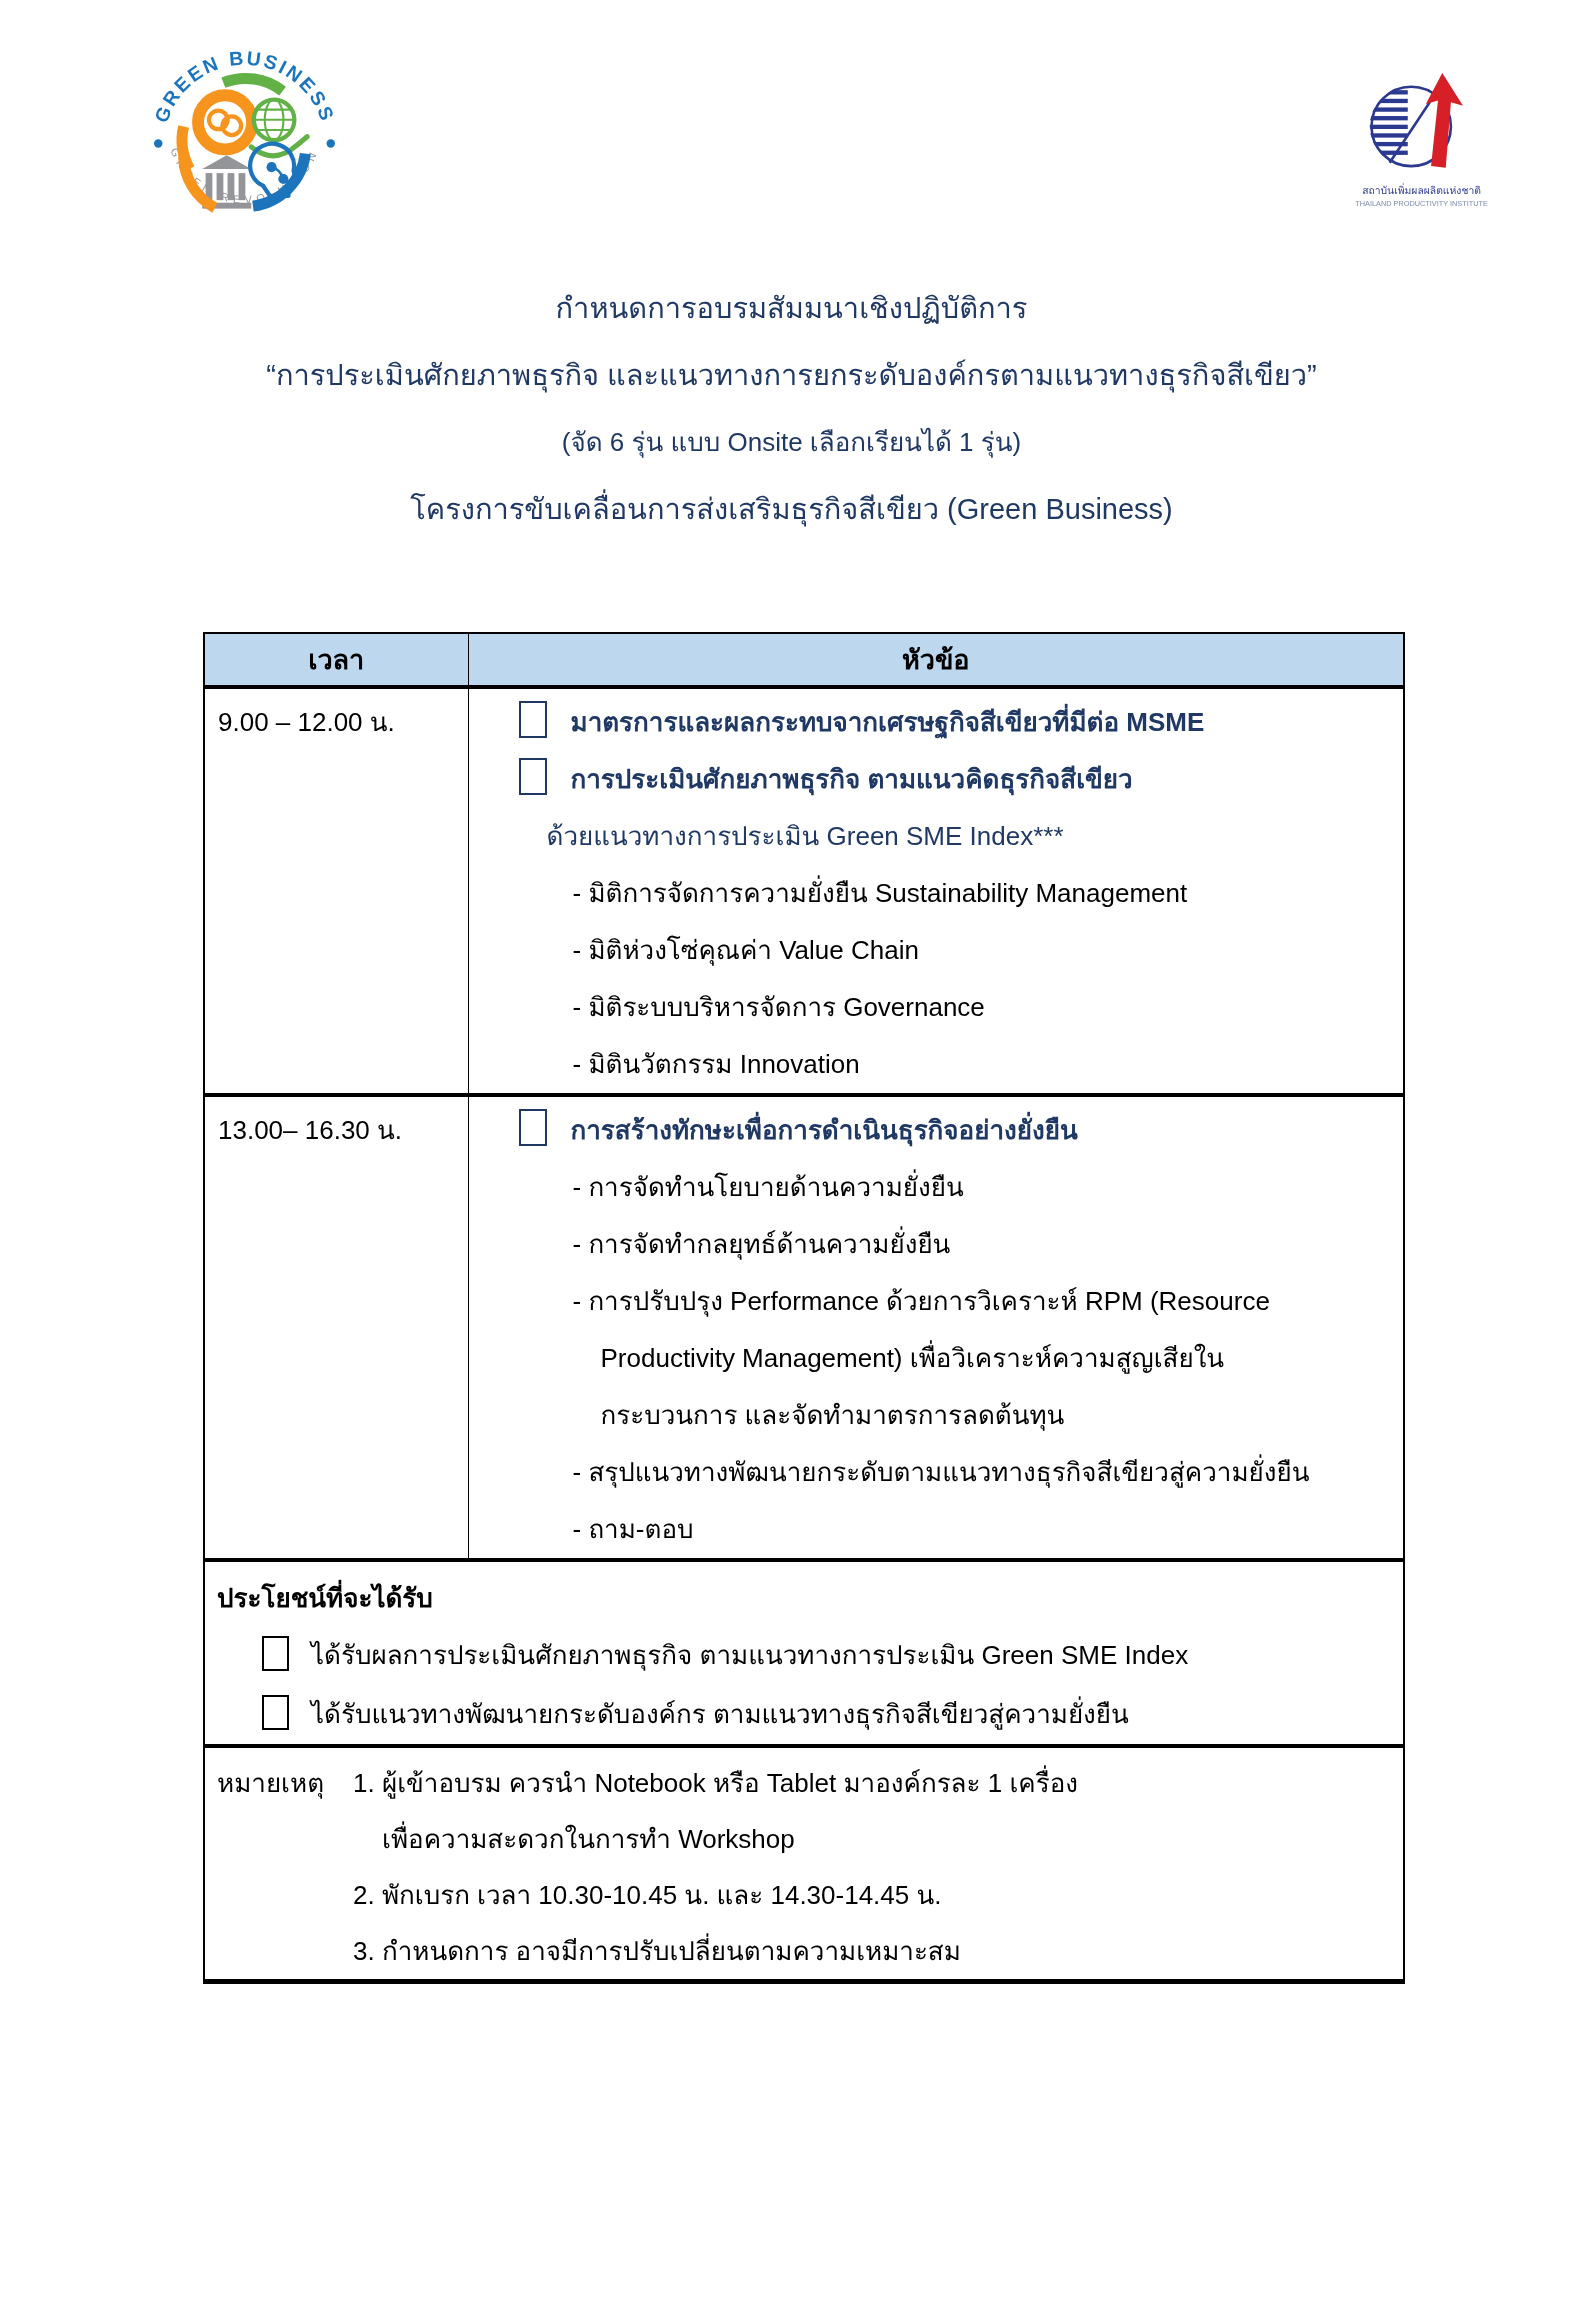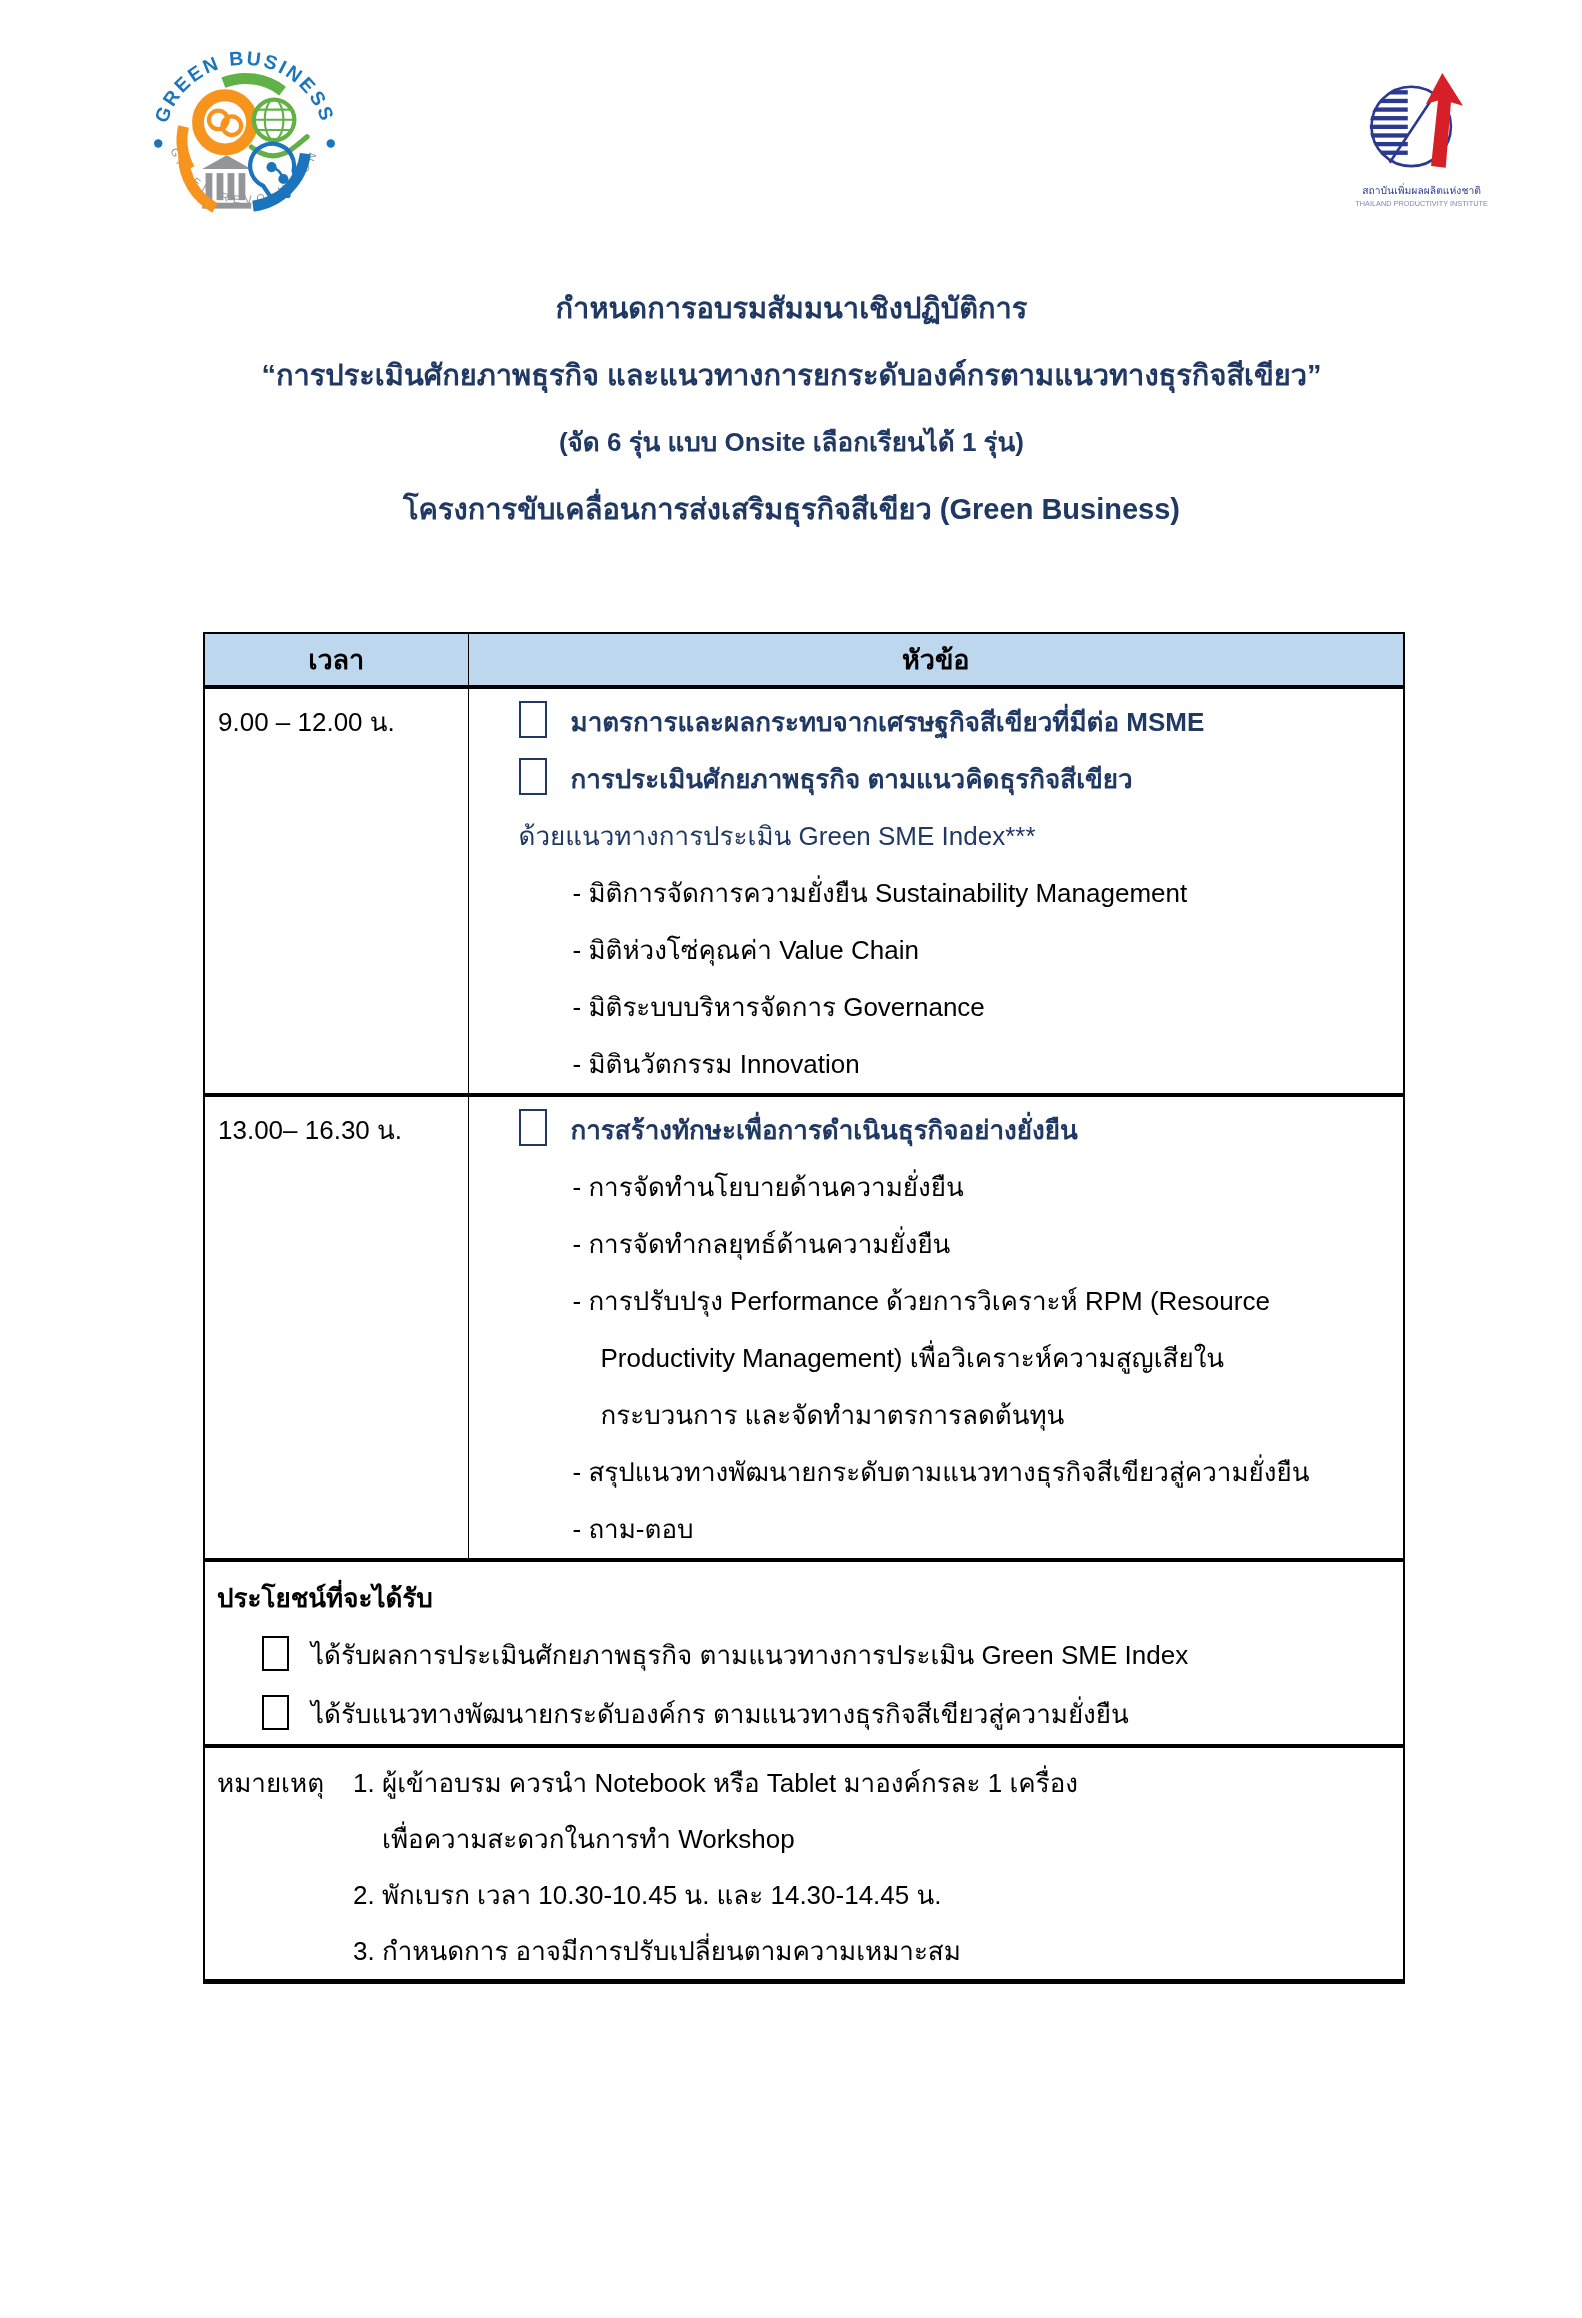--- a/index.html
+++ b/index.html
@@ -7,21 +7,21 @@
         font-family:"Liberation Sans",sans-serif;color:#000;overflow:hidden;}
 
   
   .logo-gb{position:absolute;left:143px;top:42px;}
   .logo-osmep{position:absolute;left:1098px;top:102px;display:flex;align-items:center;}
   .osmep-text{font-size:83px;font-weight:bold;color:#1b75bc;line-height:83px;letter-spacing:-1.7px;}
   .logo-tpi{position:absolute;left:1342px;top:66px;}
 
   
   .titles{position:absolute;left:0;top:275px;width:100%;text-align:center;
-          color:#1f3864;font-weight:bold;}
+          color:#1f3864;font-weight:normal;}
   .titles .t{height:67px;line-height:67px;font-size:29px;white-space:nowrap;}
   .titles .t.small{font-size:26px;}
 
   
   table.agenda{position:absolute;left:203px;top:632px;width:1202px;
                border-collapse:collapse;table-layout:fixed;font-size:26px;color:#000;
                border:2.6px solid #000;border-bottom:5.2px solid #000;}
   col.c-time{width:264px;}
   th,td{padding:0;vertical-align:top;box-sizing:border-box;}
   tr.hdr th{height:54px;background:#bdd7ee;font-weight:bold;font-size:27px;
@@ -31,21 +31,21 @@
   tr.r1 td{height:405px;border-bottom:4.3px solid #000;}
   tr.r2 td{height:57px;border-bottom:4.3px solid #000;}
   tr.r3 td{height:462px;border-bottom:4.3px solid #000;}
   tr.rb td{height:180px;border-bottom:4.3px solid #000;}
   tr.rn td{height:230px;}
   td.topic{padding-top:5.2px;}
   .italic{font-style:italic;}
 
   .l{height:57px;line-height:57px;white-space:nowrap;}
   .l.check{padding-left:50px;font-weight:bold;color:#1f3864;}
-  .l.sub{padding-left:50px;color:#1f3864;}
+  .l.sub{padding-left:78px;color:#1f3864;}
   .l.dash{padding-left:104px;}
   .l.cont{padding-left:132px;}
   .l.lunch{padding-left:90px;line-height:45px;}
 
   .box{display:inline-block;width:24px;height:33px;border:2.6px solid #1f3864;
        margin-right:24px;vertical-align:-7px;background:#fff;}
   .box.black{width:22.5px;height:31px;border:2.6px solid #000;margin-right:22.5px;}
 
   
   .benefits{padding:8.7px 0 0 12px;}

